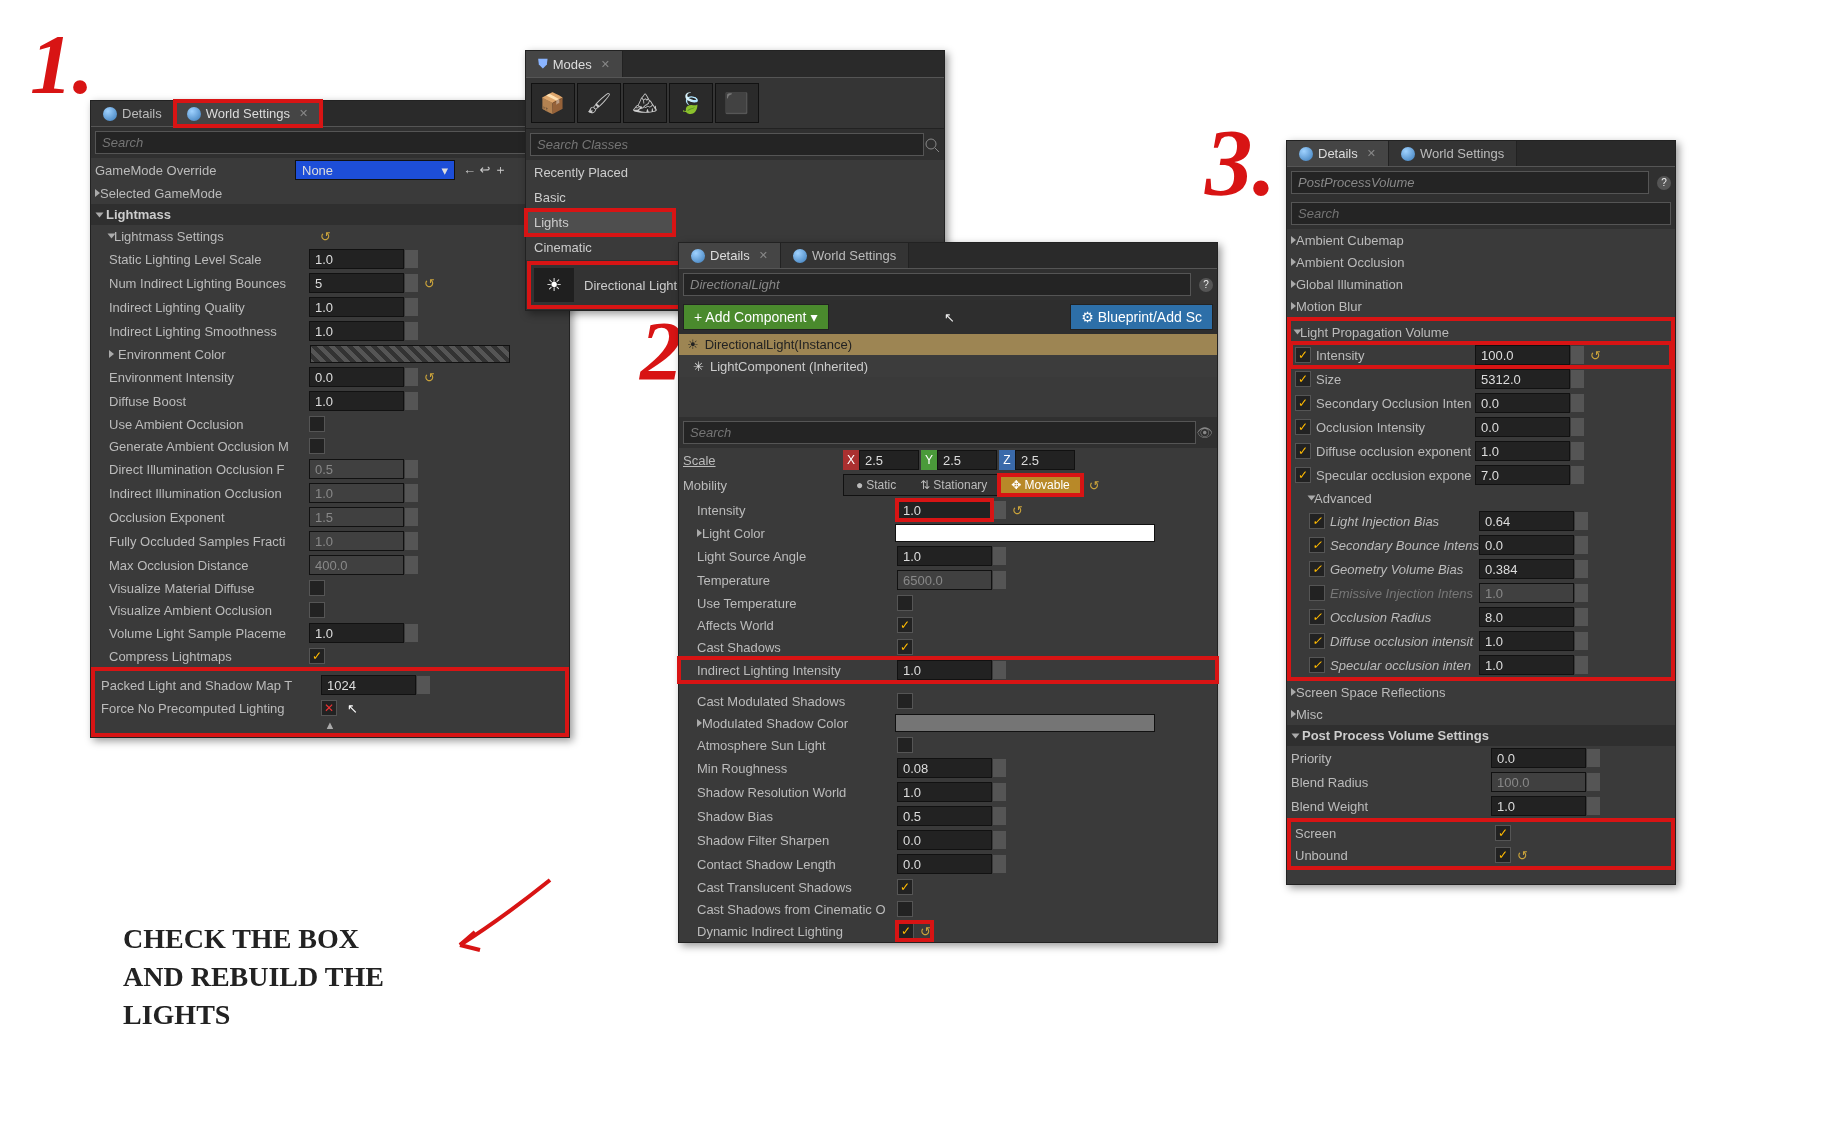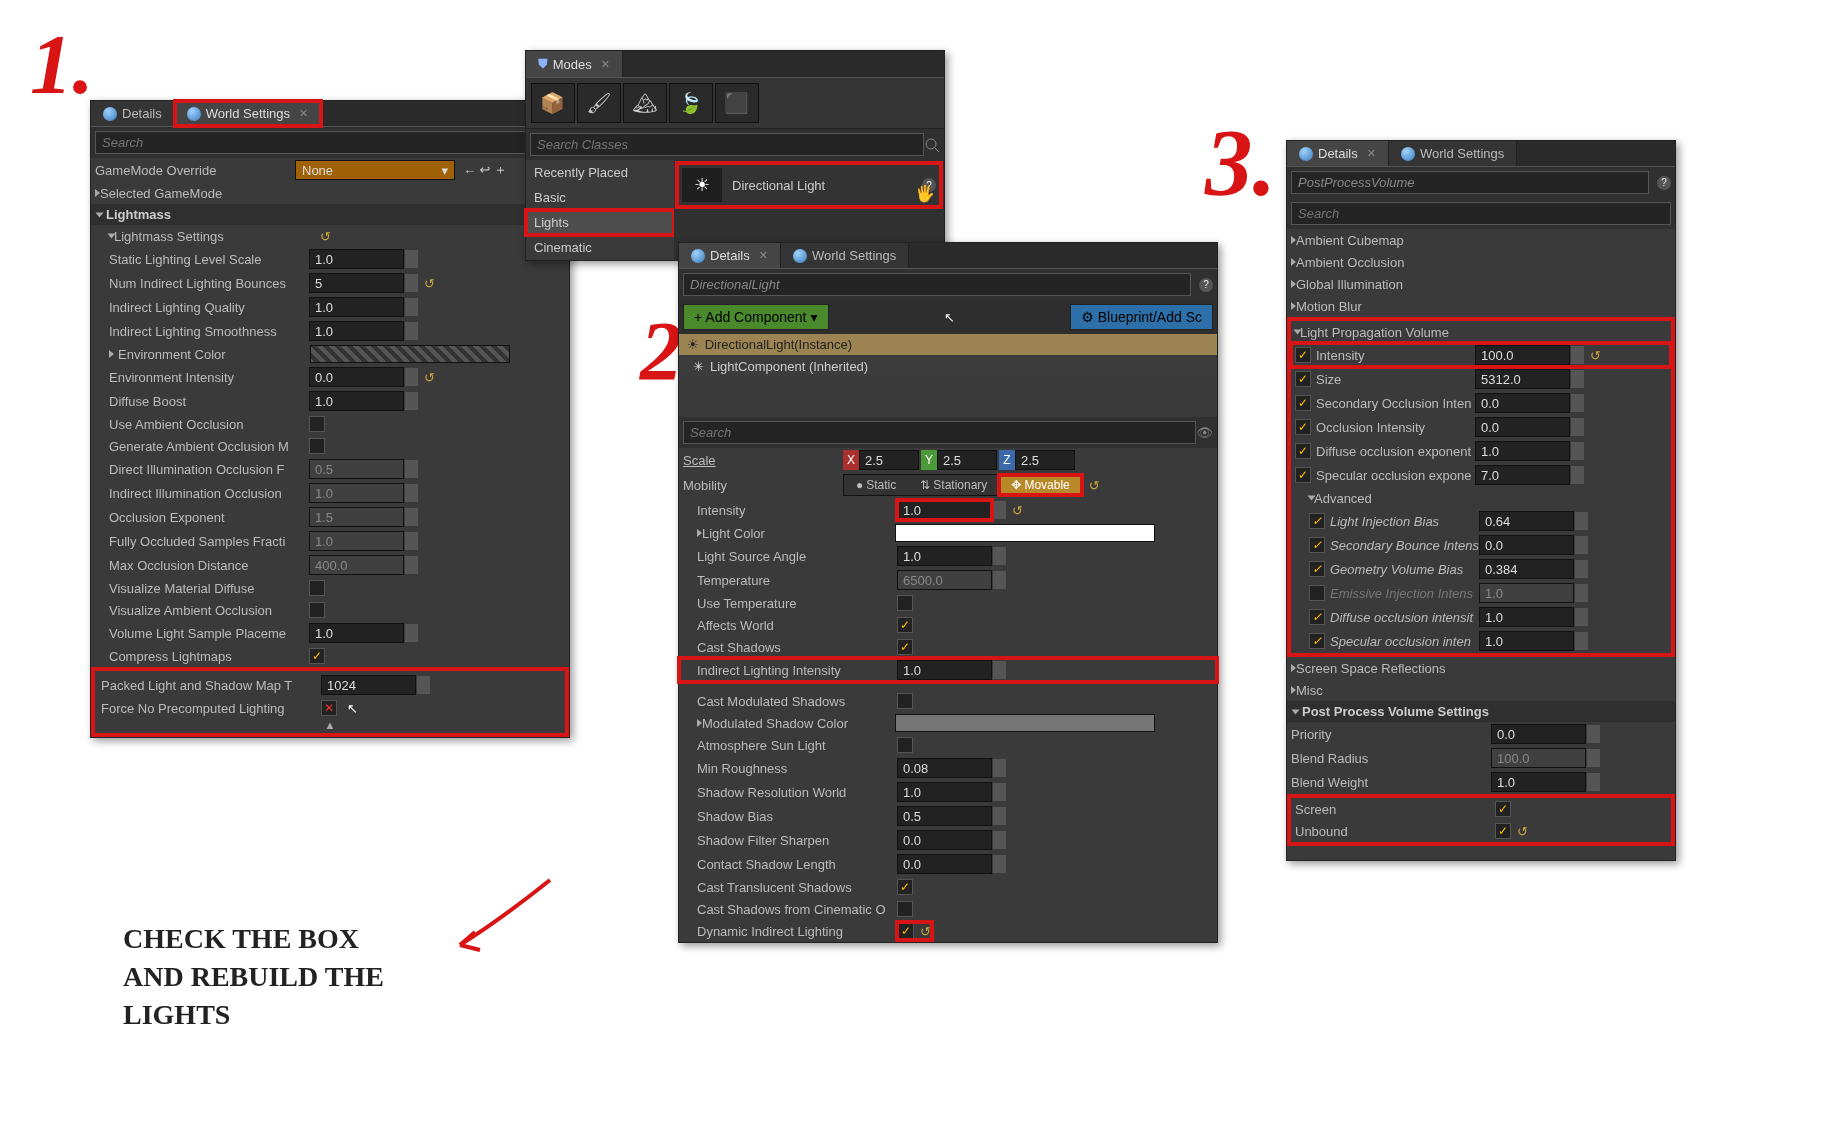--- a/index.html
+++ b/index.html
@@ -19,23 +19,23 @@
   .numfield.disabled { background:#404040; color:#888; }
   .spinner { width: 13px; height: 18px; background: #555; margin-left: 1px; display:flex; flex-direction:column; }
   .spinner::before, .spinner::after { content:""; flex:1; }
   .chk { width: 16px; height: 16px; background: #222; border: 1px solid #555; display:inline-flex; align-items:center; justify-content:center; }
   .chk.on::after { content:"✓"; color:#ffba00; font-size:12px; }
   .chk.red-x::after { content:"✕"; color:#e33; font-size:12px; }
   .section-head { background: #2f2f2f; padding: 3px 6px; color: #ccc; font-weight: bold; font-size: 13px; display:flex; align-items:center; gap:4px; }
   .tri { width:0; height:0; border-top:4px solid transparent; border-bottom:4px solid transparent; border-left:5px solid #aaa; display:inline-block; }
   .tri.down { transform: rotate(90deg); }
   .tri.right { }
-  .dropdown { background:#a16207; border:1px solid #111; color:#ddd; padding:2px 6px; width:160px; height:20px; display:flex; align-items:center; justify-content:space-between; font-size:13px; }
+  .dropdown { background:#1d4ed8; border:1px solid #111; color:#ddd; padding:2px 6px; width:160px; height:20px; display:flex; align-items:center; justify-content:space-between; font-size:13px; }
   .reset-ico { color:#c9a23b; font-size:13px; margin-left:6px; }
-  .btn { display:inline-flex; align-items:center; gap:4px; padding:4px 10px; font-size:14px; color:#000000; border:1px solid #222; }
+  .btn { display:inline-flex; align-items:center; gap:4px; padding:4px 10px; font-size:14px; color:#ffffff; border:1px solid #222; }
   .btn.green { background:#4a8a2d; }
   .btn.blue { background:#2d6fa8; }
   .instance-strip { background:#9d8553; color:#222; padding:3px 8px; font-size:13px; display:flex; align-items:center; gap:6px; }
   .toolbar-icons { background:#353535; display:flex; gap:2px; padding:5px; border-bottom:1px solid #222; }
   .toolbar-icons .icon { width:44px; height:40px; background:#2a2a2a; border:1px solid #111; display:flex; align-items:center; justify-content:center; font-size:20px; }
   .sidebar-item { padding:5px 8px; color:#ccc; font-size:13px; background:#3a3a3a; }
   .sidebar-item.sel { background:#4e4e4e; }
   .red-box { border:4px solid #d81414; }
   .red-outline { outline:4px solid #d81414; outline-offset:-2px; }
   .place-item { display:flex; align-items:center; gap:10px; background:#333; padding:5px; }
@@ -241,21 +241,21 @@
     <div class="icon">🍃</div>
     <div class="icon">⬛</div>
   </div>
   <div class="search-row">
       <input placeholder="Search Classes" style="">
       <svg class="lens">
         <circle cx="7" cy="7" r="5" stroke="#888" fill="none"></circle>
         <line x1="11" y1="11" x2="15" y2="15" stroke="#888"></line>
       </svg>
     </div>
-  <div style="display:flex;">
+  <div style="display:flex;flex-direction:column;">
     <div style="width:148px; background:#3a3a3a;">
       <div class="sidebar-item">Recently Placed</div>
       <div class="sidebar-item">Basic</div>
       <div class="sidebar-item sel red-outline">Lights</div>
       <div class="sidebar-item">Cinematic</div>
     </div>
     <div style="flex:1; background:#303030; padding:3px;">
       <div class="place-item red-outline" style="position:relative;">
         <div class="place-icon">☀</div>
         <span>Directional Light</span>
@@ -555,20 +555,28 @@
           <span class="label lpv-chk-label">
             <span class="chk"></span>
             <span style="color:#777;">Emissive Injection Intens</span>
           </span>
           <div class="numfield disabled">1.0</div>
           <div class="spinner"></div>
         </div>
       <div class="row mini sub-indent">
           <span class="label lpv-chk-label">
             <span class="chk on"></span>
+            <span>Occlusion Radius</span>
+          </span>
+          <div class="numfield">8.0</div>
+          <div class="spinner"></div>
+        </div>
+      <div class="row mini sub-indent">
+          <span class="label lpv-chk-label">
+            <span class="chk on"></span>
             <span>Diffuse occlusion intensit</span>
           </span>
           <div class="numfield">1.0</div>
           <div class="spinner"></div>
         </div>
       <div class="row mini sub-indent">
           <span class="label lpv-chk-label">
             <span class="chk on"></span>
             <span>Specular occlusion inten</span>
           </span>

